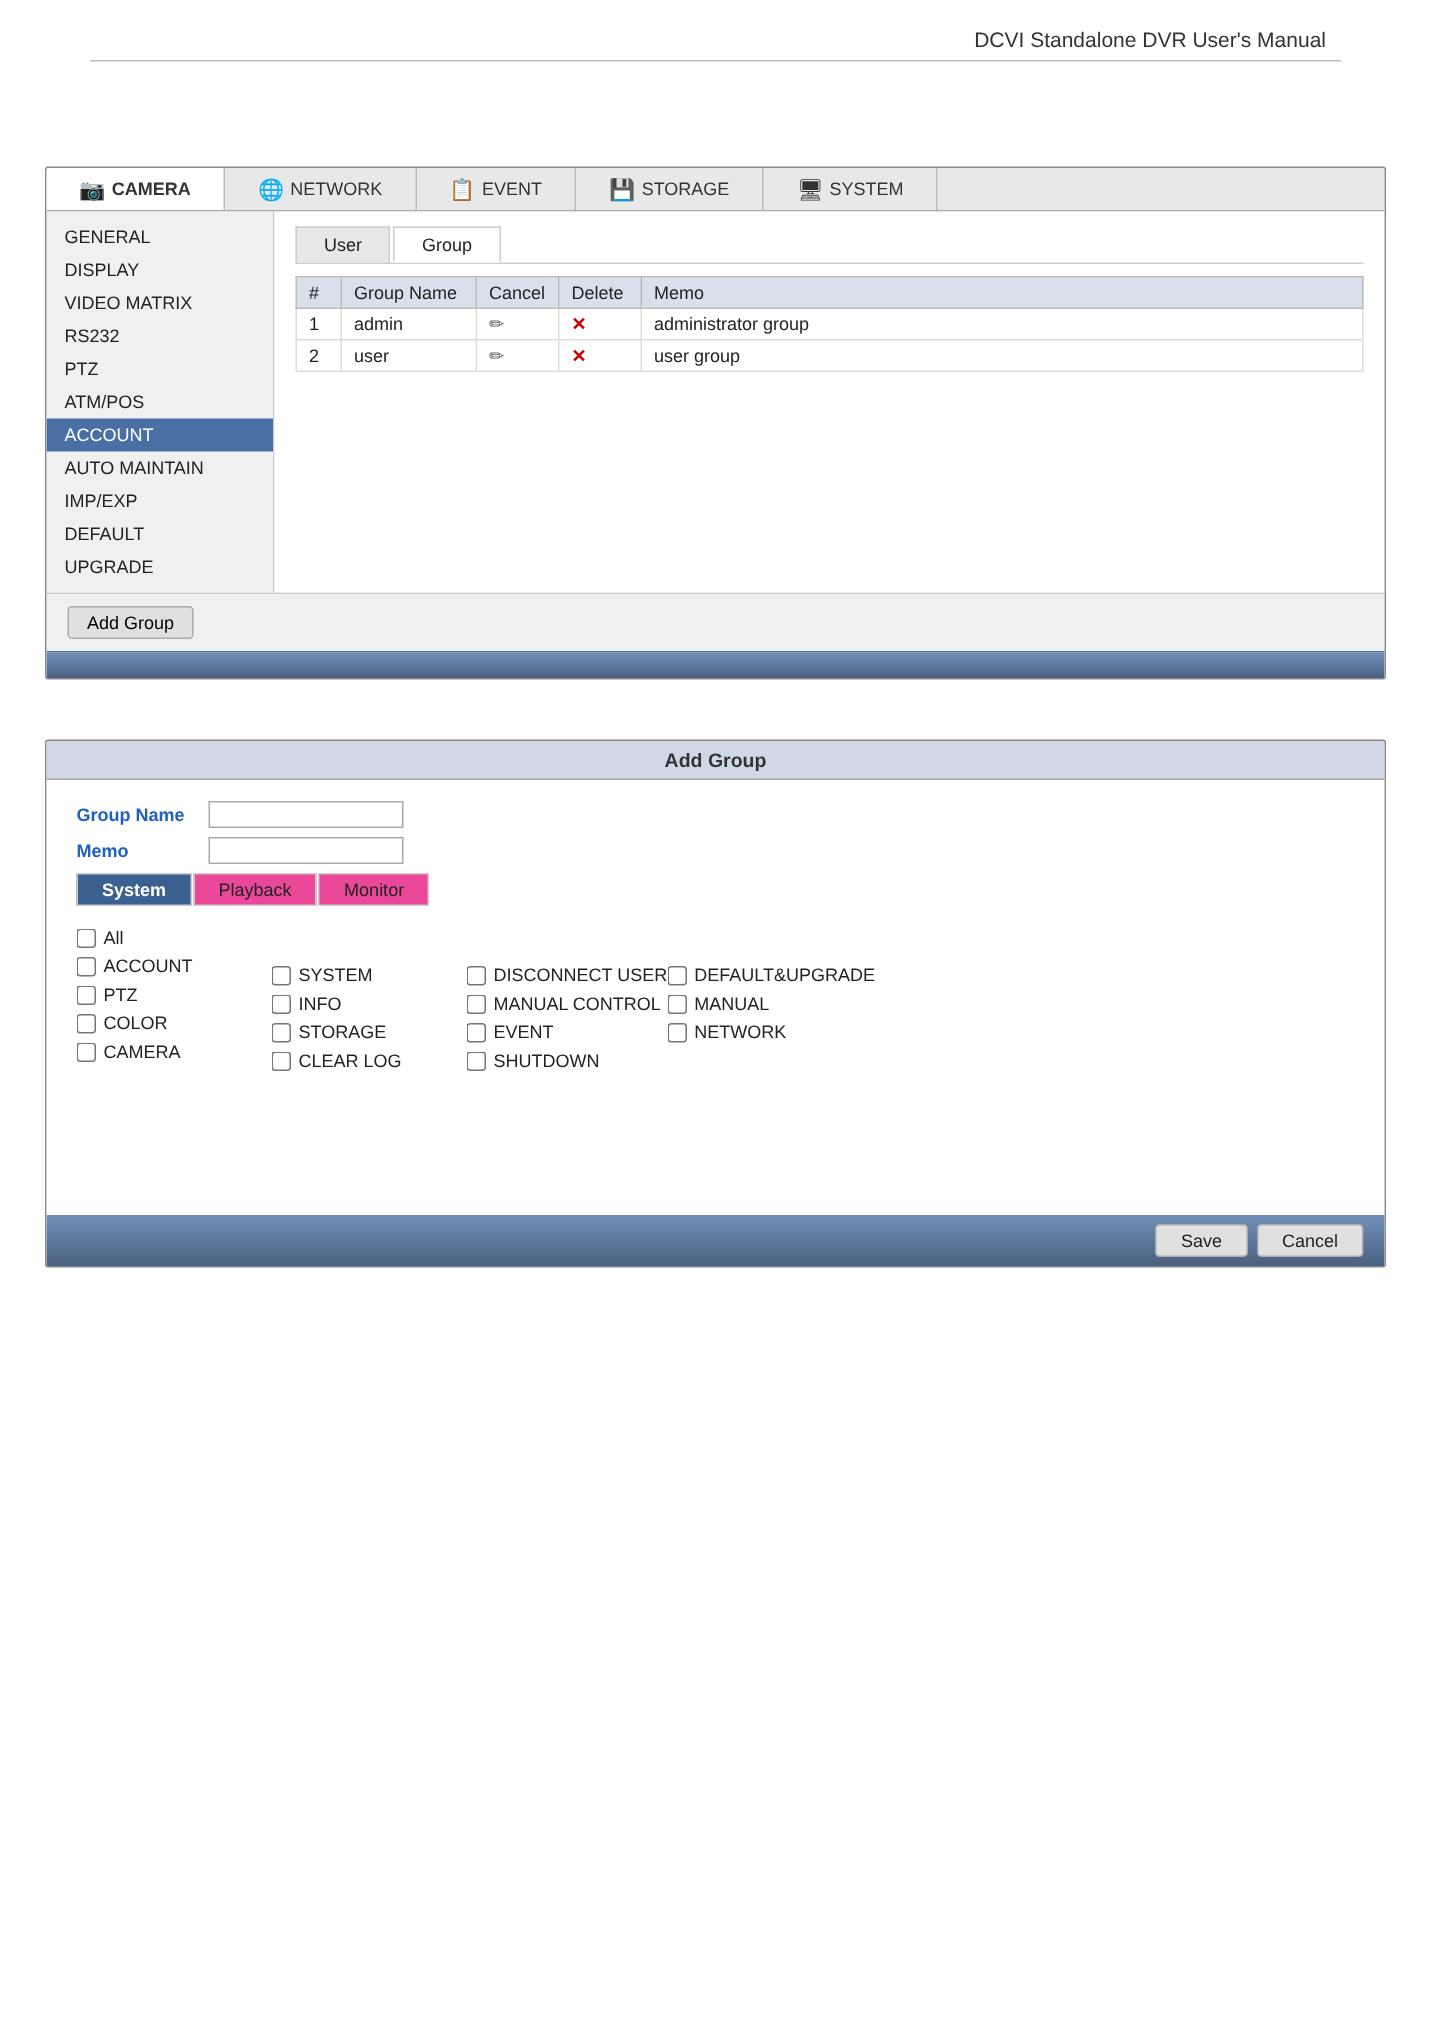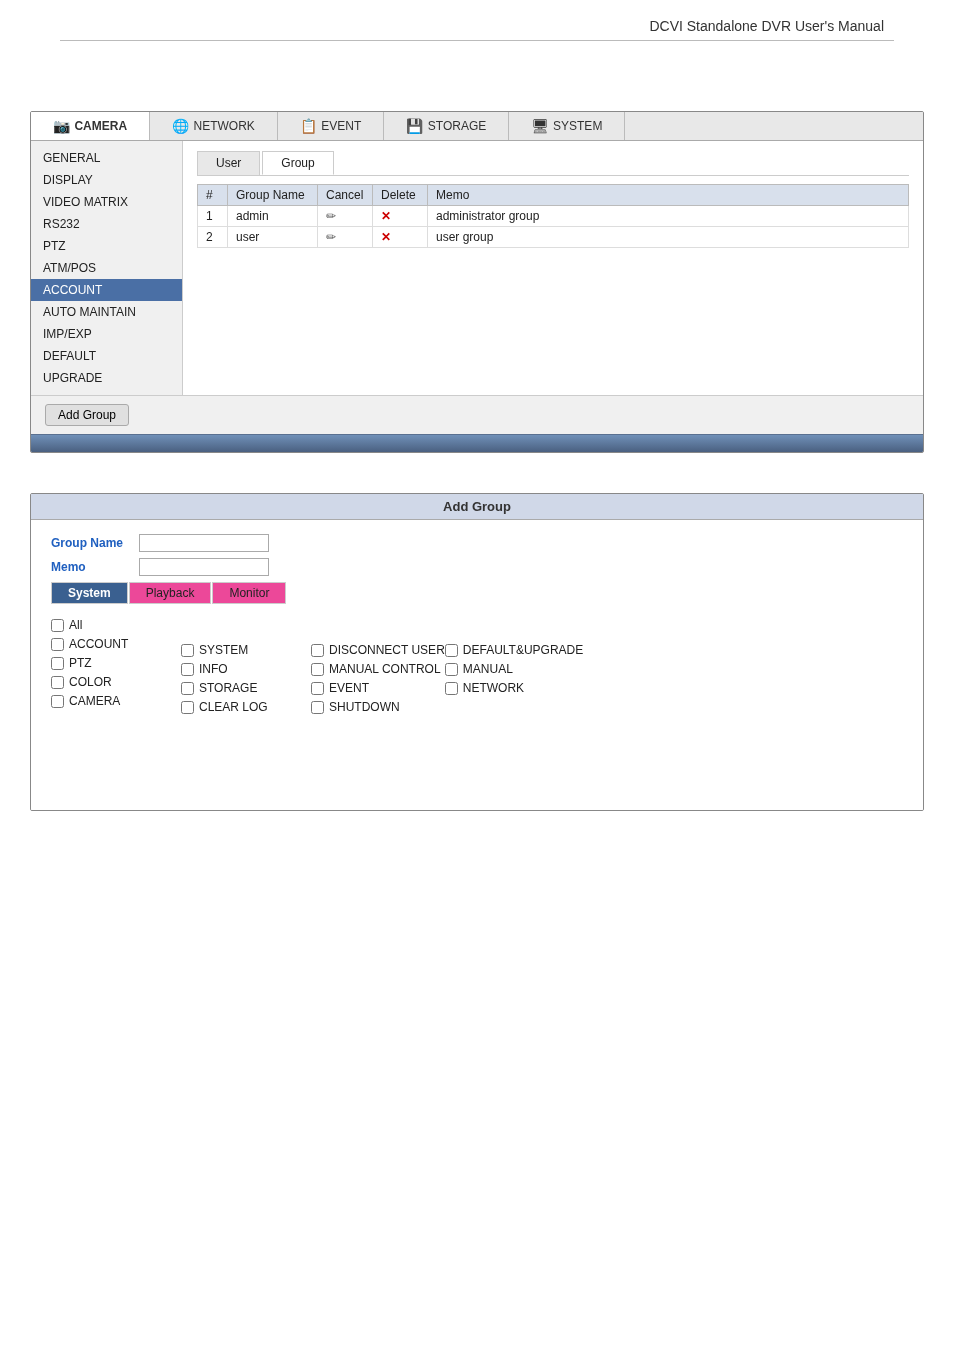--- a/index.html
+++ b/index.html
@@ -471,15 +471,19 @@
           <label class="checkbox-item">
             <input type="checkbox" style="">
             <span>NETWORK</span>
           </label>
         </div>
       </div>
 
       <div style="height: 80px;"></div>
     </div>
 
+    <div class="addgroup-footer">
+      <button class="footer-btn">Save</button>
+      <button class="footer-btn">Cancel</button>
+    </div>
   </div>
 
 </div>
 
 </body></html>

